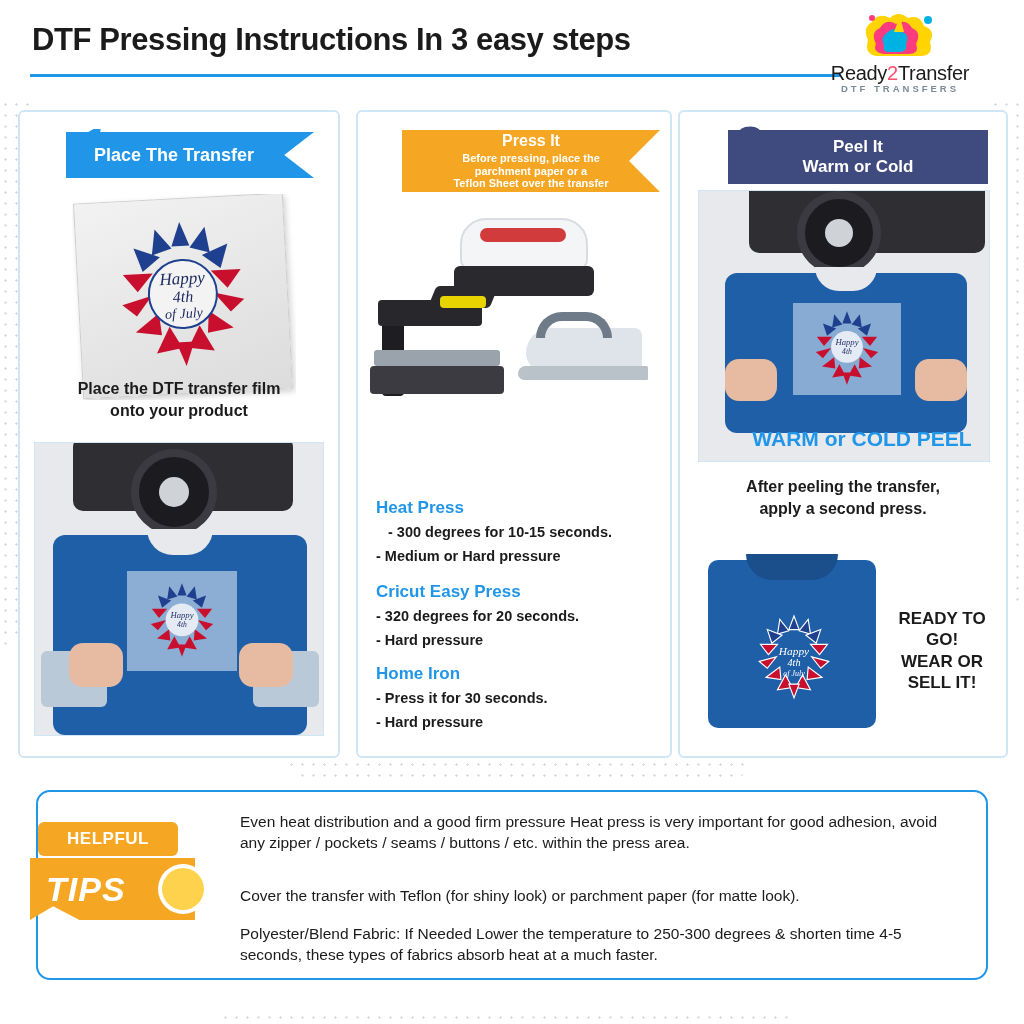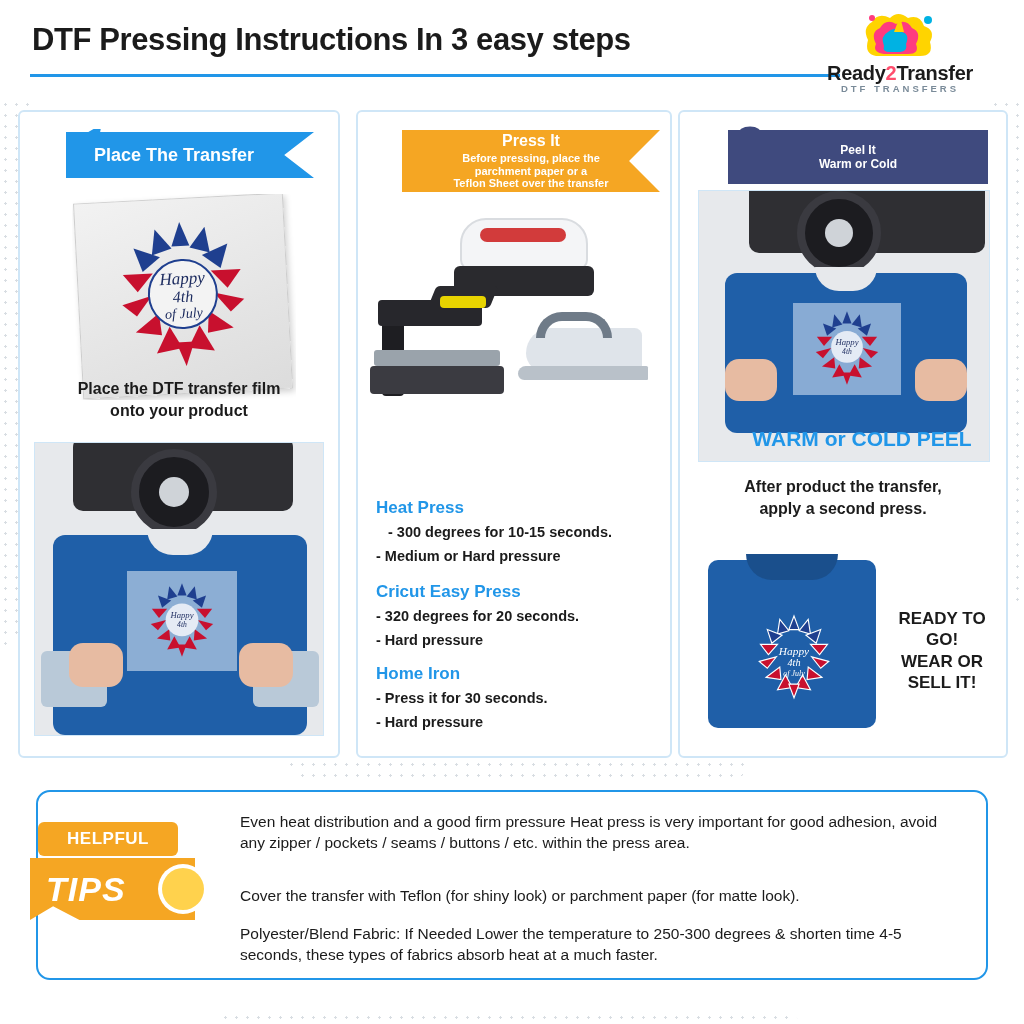--- a/index.html
+++ b/index.html
@@ -68,21 +68,21 @@
     position: absolute; left: 30px; top: 74px; width: 810px; height: 3px;
     background: #2196e8;
   }
   .logo {
     position: absolute; right: 14px; top: 10px; width: 220px; height: 84px;
   }
   .logo-splash { position: absolute; left: 68px; top: 0px; }
   .logo-text {
     position: absolute; left: 0px; top: 52px; width: 220px;
     text-align: center;
-    font-size: 20px; font-weight: bold; color: #1b1b1b;
+    font-size: 20px; font-weight: normal; color: #1b1b1b;
     letter-spacing: -0.3px;
   }
   .logo-text .num { color: #ff4d6d; }
   .logo-sub {
     position: absolute; left: 0; top: 73px; width: 220px;
     text-align: center; font-size: 9.5px; letter-spacing: 3px;
     color: #7a8b99; font-weight: bold;
   }
 
   
@@ -128,21 +128,21 @@
   }
   #r2 .t { font-size: 16px; }
   #r2 .s { font-size: 11px; line-height: 1.15; margin-top: 2px; }
   #num2 { left: 48px; top: 10px; color: #f5a623; }
 
   
   #r3 {
     left: 48px; top: 18px; width: 260px; height: 54px;
     flex-direction: column;
   }
-  #r3 .t { font-size: 12px; line-height: 1.2; }
+  #r3 .t { font-size: 17px; line-height: 1.2; }
   #num3 { left: 52px; top: 6px; color: #3f4a7e; }
 
   .caption {
     position: absolute; text-align: center; font-weight: bold;
     color: #1b1b1b;
   }
 
   
   .photo { position: absolute; overflow: hidden; }
   .photo-bg { position: absolute; inset: 0; }
@@ -406,21 +406,21 @@
             <path d="M95 160 L86 136 L104 136 Z"></path>
           </g>
           <circle cx="95" cy="86" r="31" fill="#eef2f8" opacity=".9"></circle>
           <text x="95" y="82" font-family="Liberation Serif, serif" font-size="17" font-style="italic" fill="#1b2a5e" text-anchor="middle">Happy</text>
           <text x="95" y="100" font-family="Liberation Serif, serif" font-size="15" font-style="italic" fill="#1b2a5e" text-anchor="middle">4th</text>
         </svg>
       </div>
       <div class="peel-label" style="top:236px;padding-left:36px;">WARM or COLD PEEL</div>
     </div>
 
-    <div class="caption" style="left:0; top:364px; width:100%; font-size:16px; line-height:1.35; white-space:pre-line;">After product the transfer,
+    <div class="caption" style="left:0; top:364px; width:100%; font-size:16px; line-height:1.35; white-space:pre-line;">After peeling the transfer,
 apply a second press.</div>
 
     <div class="photo" style="left:20px; top:428px; width:186px; height:200px;">
       <div style="position:absolute; left:8px; top:20px; width:168px; height:168px; background:#1f5fa8; border-radius:10px;"></div>
       <div style="position:absolute; left:46px; top:14px; width:92px; height:26px; border-radius:0 0 30px 30px; background:#1a4f8c;"></div>
       <div style="position:absolute; left:40px; top:66px; width:108px; height:104px;">
         <svg width="108" height="104" viewBox="0 0 190 180">
           <g fill="#1f3f8f" stroke="#ffffff" stroke-width="2">
             <path d="M95 16 L104 40 L86 40 Z"></path>
               <path d="M70 22 L86 42 L66 48 Z"></path>

